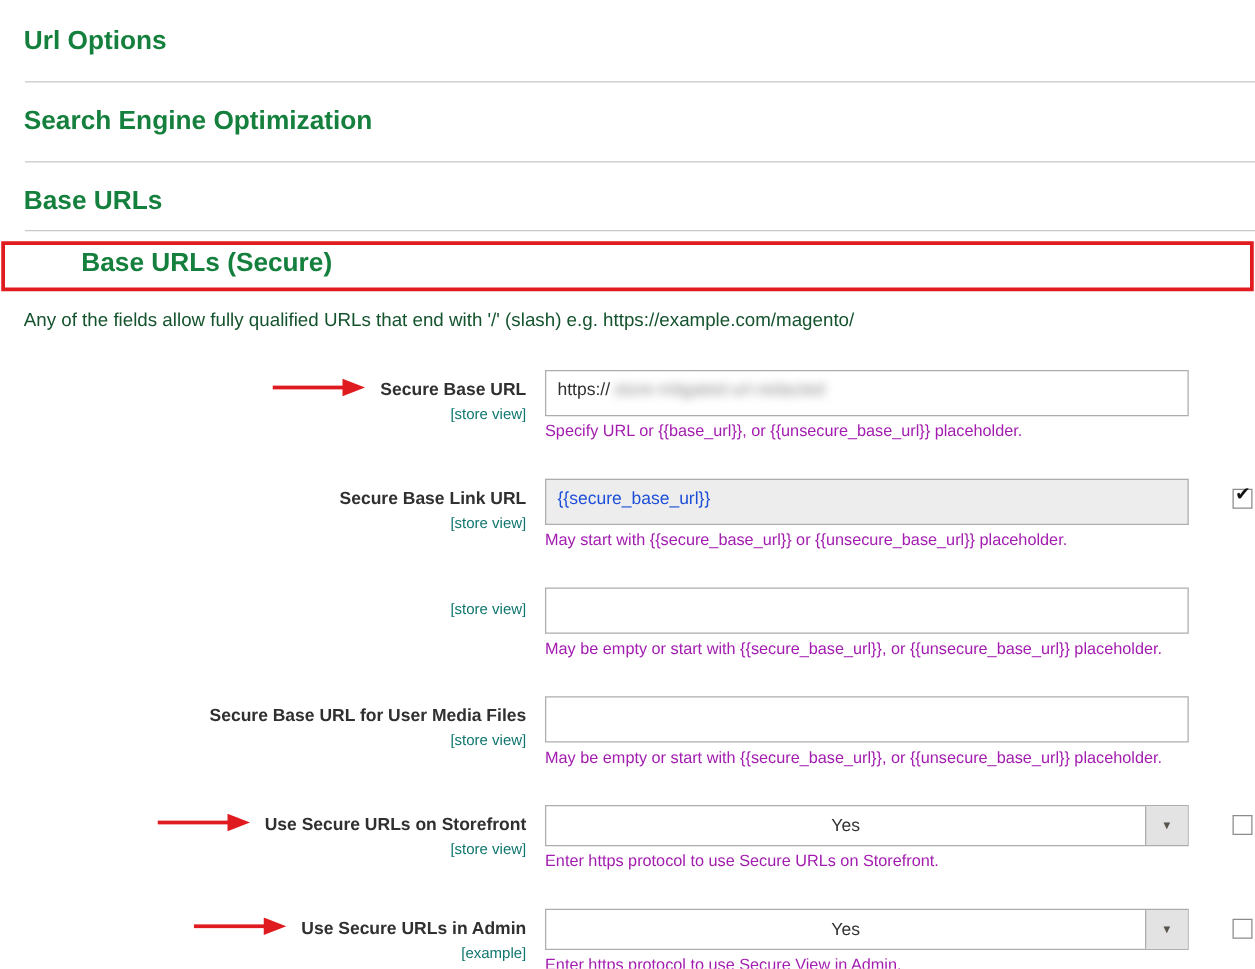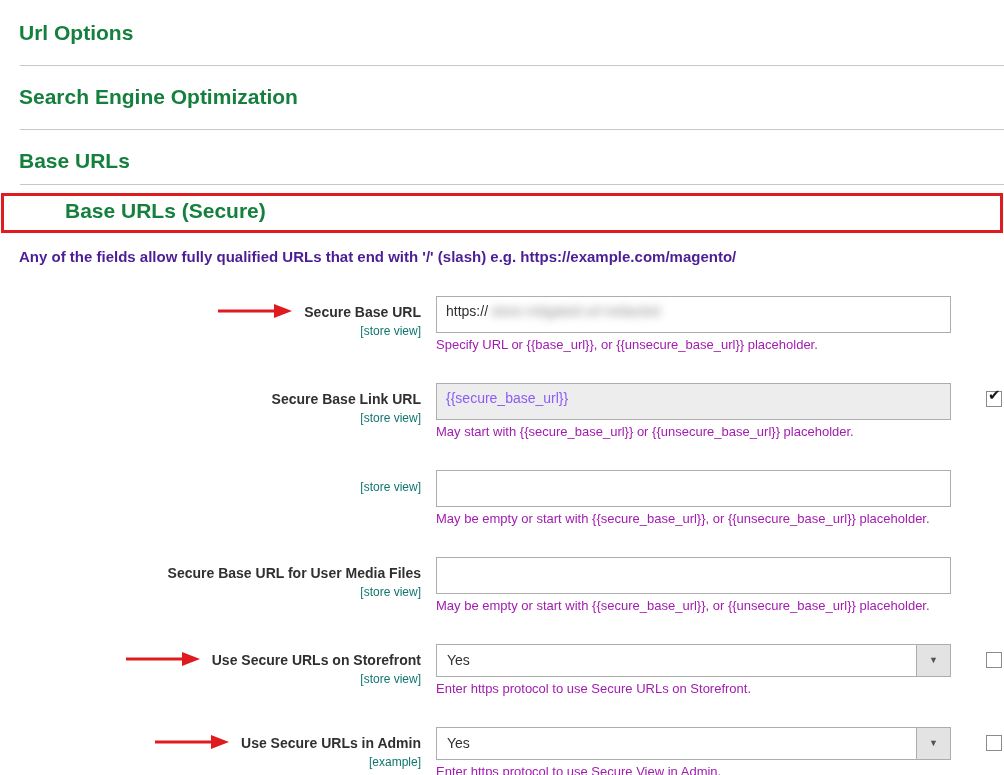--- a/index.html
+++ b/index.html
@@ -14,39 +14,39 @@
     margin:5px 0 0 19px;font-size:21px;font-weight:700;color:#15803d;
     line-height:20px;cursor:pointer;
   }
   .divider{border:0;border-top:1px solid #c7c7c7;margin:22px 0 21px 20px;}
   .divider.tight{margin-top:13px;margin-bottom:0;}
   .hl-box{
     border:3px solid var(--red);margin:8px 1px 0 1px;height:40px;
     display:flex;align-items:flex-start;padding-left:45px;
   }
   .hl-box .sec-h{margin-left:16px;}
-  .comment{margin:15px 0 31px 19px;font-size:15px;color:#4c1d95;font-weight:bold;}
+  .comment{margin:15px 0 31px 19px;font-size:15px;color:#14532d;}
   .field-row{display:flex;margin-bottom:31px;}
   .label-col{width:421px;text-align:right;padding-top:7px;}
   .flabel{font-size:14px;font-weight:700;color:#303030;}
   .fscope{display:block;font-size:12px;color:#0f766e;margin-top:3px;}
   .value-col{width:515px;margin-left:15px;}
   .cb-col{margin-left:35px;padding-top:8px;width:18px;}
   .tinput{
     height:37px;border:1px solid #adadad;background:#fff;padding:0 9px;
     font-size:14px;line-height:29px;white-space:nowrap;overflow:hidden;color:#303030;
   }
-  .tinput.disabled{background:#ededed;color:#8b5cf6;}
+  .tinput.disabled{background:#ededed;color:#1d4ed8;}
   .redacted{filter:blur(4px);color:#8a8a8a;margin-left:3px;}
   .fnote{margin-top:4px;font-size:13px;color:#a21caf;}
   .sel{
     height:33px;border:1px solid #adadad;display:flex;align-items:stretch;
     background:#fff;cursor:pointer;
   }
-  .sel-val{flex:1;padding:0 10px;line-height:31px;font-size:14px;}
+  .sel-val{flex:1;padding:0 10px;line-height:31px;font-size:14px;text-align:center;}
   .sel-btn{
     width:34px;border-left:1px solid #adadad;background:#e3e3e3;
     display:flex;align-items:center;justify-content:center;
   }
   .sel-caret{font-size:9px;color:#57524c;line-height:9px;}
   .cb{
     display:inline-block;width:16px;height:16px;border:1px solid #8b8b8b;
     background:#fff;position:relative;cursor:pointer;
   }
   .check{position:absolute;left:1px;top:-6px;font-size:15px;color:#141414;}

